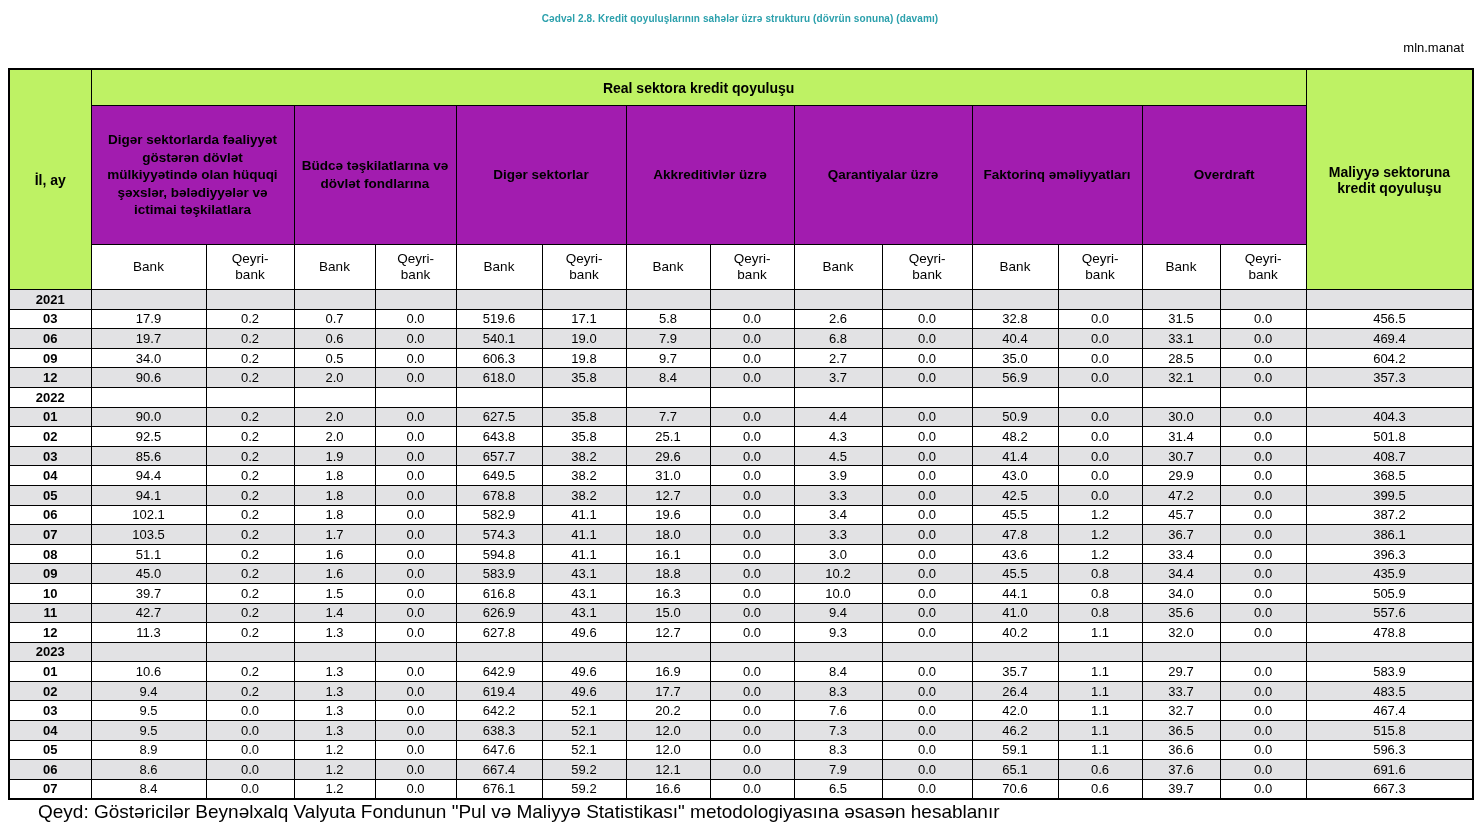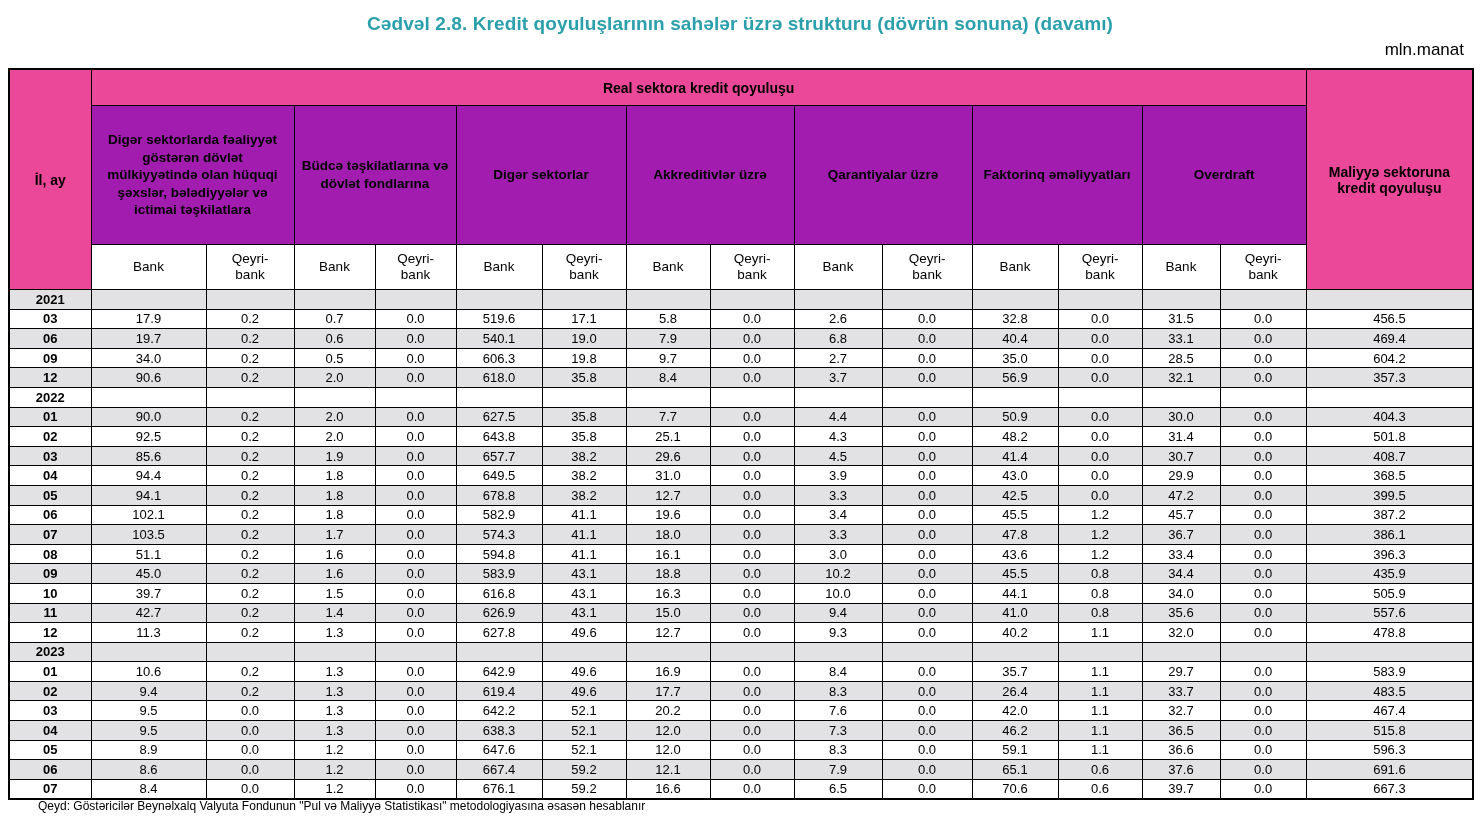--- a/index.html
+++ b/index.html
@@ -8,64 +8,64 @@
     background: #ffffff;
     overflow: hidden;
     font-family: "Liberation Sans", sans-serif;
     color: #000;
   }
   .page { position: relative; width: 1480px; height: 834px; }
 
   .title {
     position: absolute; top: 13px; left: 0; width: 100%;
     text-align: center;
-    font-size: 19px; font-weight: bold;
+    font-size: 10px; font-weight: bold;
     color: #2BA0AC;
     letter-spacing: 0.1px;
   }
   .unit {
     position: absolute; top: 40px; right: 16px;
-    font-size: 17px;
+    font-size: 13px;
   }
 
   table.credit {
     position: absolute; left: 8px; top: 68px;
     width: 1464px;
     border-collapse: collapse;
     table-layout: fixed;
     border: 2px solid #000;
   }
   table.credit th, table.credit td {
     border: 1px solid #000;
     text-align: center;
     vertical-align: middle;
     padding: 0 2px;
     overflow: hidden;
   }
-  .super-row th { height: 35px; font-size: 14px; font-weight: bold; background: #ec4899; }
+  .super-row th { height: 35px; font-size: 14px; font-weight: bold; background: #bef264; }
   .corner-cell { font-size: 14px; font-weight: bold; background: #fff; }
   .group-row th { height: 138px; }
   .group-hdr {
     background: #a21caf;
     font-size: 13.5px; font-weight: bold;
     line-height: 1.3;
     padding: 0 6px !important;
   }
   .last-col-hdr { font-size: 14px; font-weight: bold; background: #fff; padding: 12px 8px !important; }
   .sub-row th { height: 44px; }
   .sub-hdr { font-weight: normal; font-size: 13.5px; line-height: 1.15; background: #fff; }
 
   tbody tr { height: 19.6px; padding-left: 36px; }
   tbody td { font-size: 13px; line-height: 1; }
   tbody tr.stripe td { background: #E2E2E4; }
   tbody td.label-cell { font-weight: bold; }
 
   .footnotes {
     position: absolute; left: 38px; top: 799px;
-    font-size: 12px; line-height: 1.32;
+    font-size: 19px; line-height: 1.32;
   }
 </style>
 </head>
 <body>
 
 <div class="page">
 
   <div class="title">Cədvəl 2.8. Kredit qoyuluşlarının sahələr üzrə strukturu (dövrün sonuna) (davamı)</div>
   <div class="unit">mln.manat</div>
 

